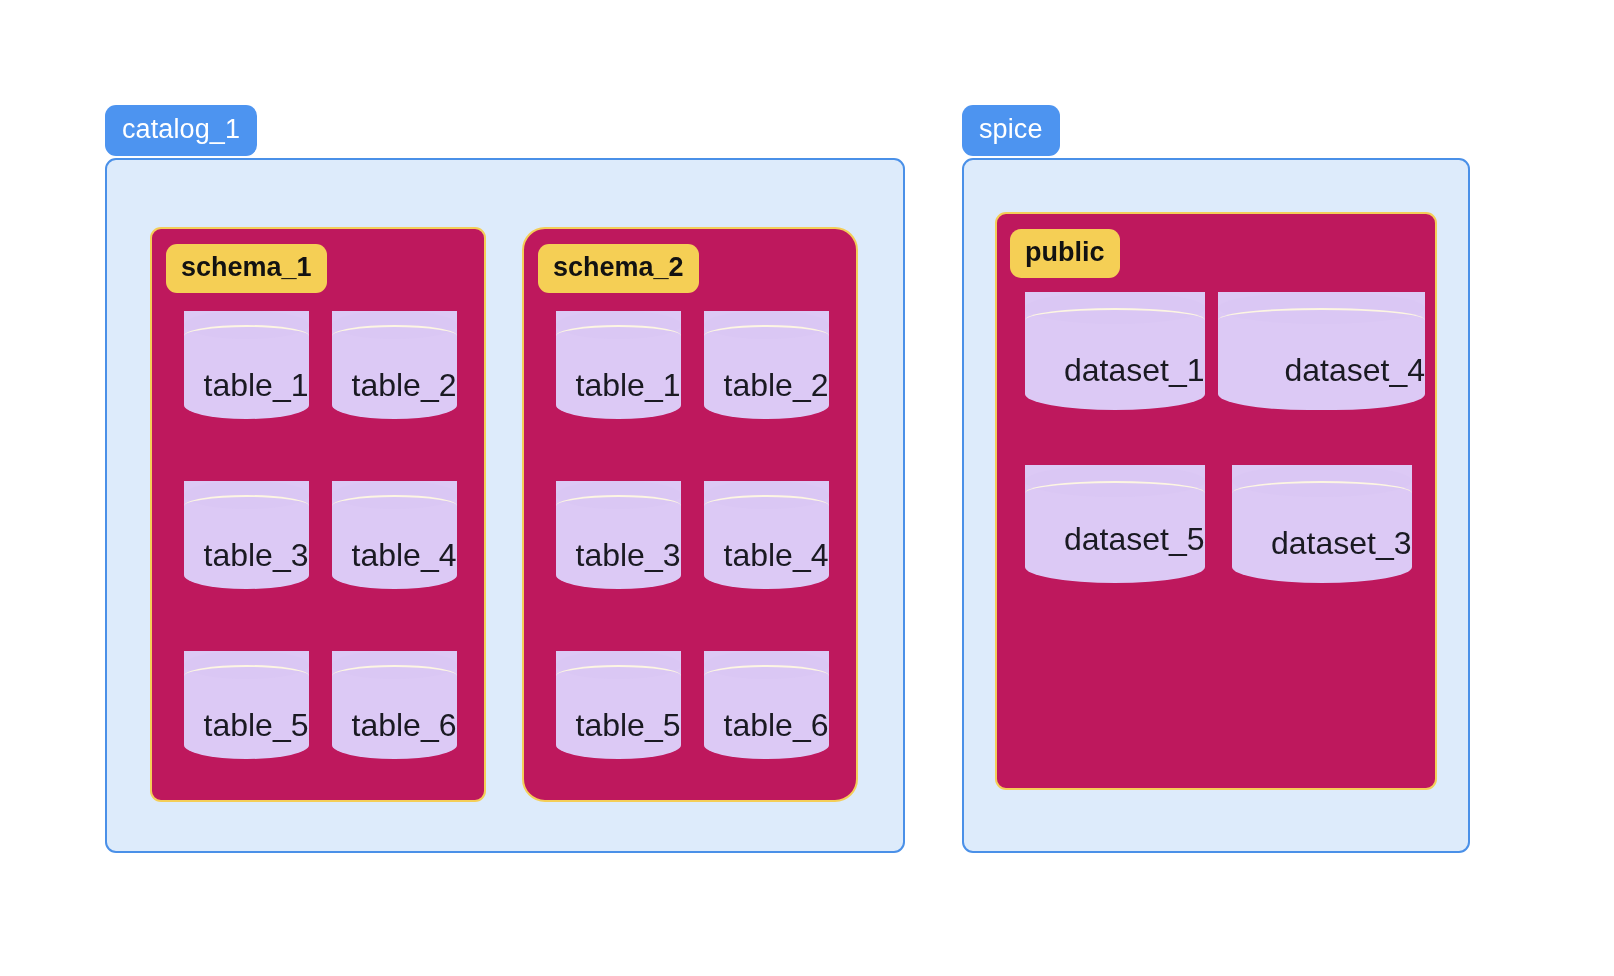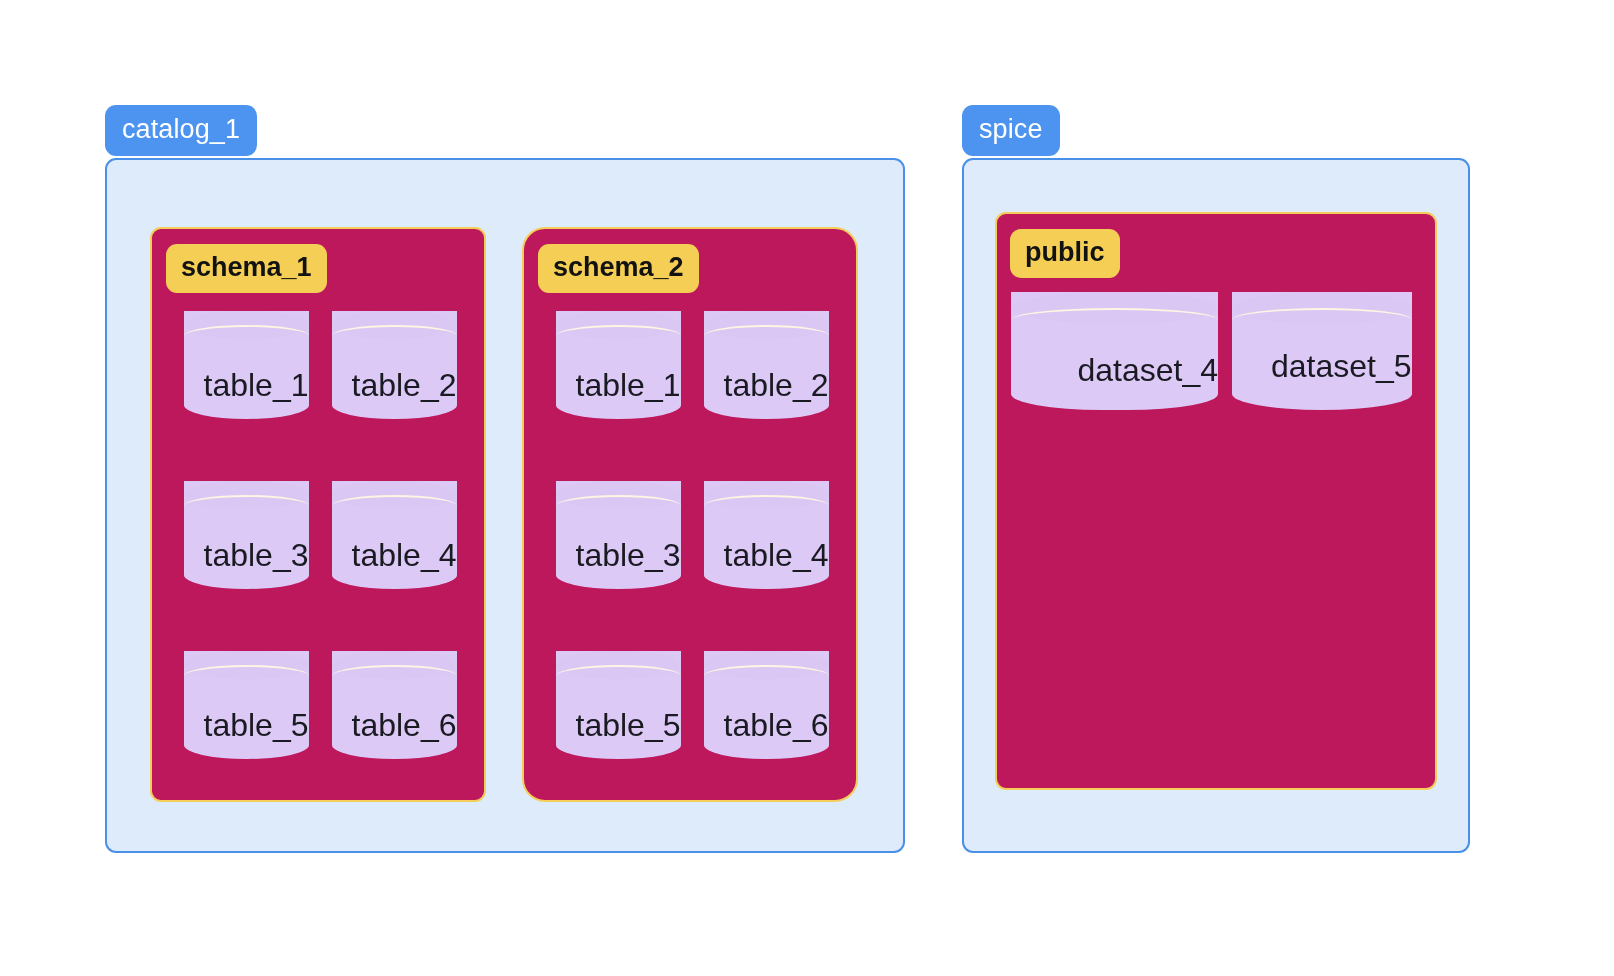--- a/index.html
+++ b/index.html
@@ -234,36 +234,50 @@
 
     <div class="group-box" style="top:53px; width:508px; height:695px;"></div>
 
     <div class="schema" style="position:absolute; left:33px; top:107px; width:442px; height:578px;">
       <div class="schema-badge" style="left:13px; top:15px;">public</div>
 
       <div class="cyl-grid" style="left:14px; top:78px; width:414px;
                   grid-template-columns:207px 207px;
                   grid-template-rows:173px 173px 173px;">
 
+        <div class="cyl-cell">
+          <div class="cylinder" style="width:180px; height:118px; border-radius:0 0 90px 90px / 0 0 16px 16px;">
+            <div class="cap cap-top" style="height:32px;"></div>
+            <div class="cap-seam" style="top:16px; height:24px;"></div>
+            <div class="cyl-label" style="top:62px;">dataset_1</div>
+          </div>
+        </div>
 
         <div class="cyl-cell">
           <div class="cylinder" style="width:208px; height:118px; border-radius:0 0 90px 90px / 0 0 16px 16px;">
             <div class="cap cap-top" style="height:32px;"></div>
             <div class="cap-seam" style="top:16px; height:24px;"></div>
             <div class="cyl-label" style="top:62px;">dataset_4</div>
           </div>
         </div>
 
 
         <div class="cyl-cell">
           <div class="cylinder" style="width:180px; height:118px; border-radius:0 0 90px 90px / 0 0 16px 16px;">
             <div class="cap cap-top" style="height:32px;"></div>
             <div class="cap-seam" style="top:16px; height:24px;"></div>
             <div class="cyl-label" style="top:58px;">dataset_5</div>
           </div>
         </div>
 
+        <div class="cyl-cell">
+          <div class="cylinder" style="width:180px; height:118px; border-radius:0 0 90px 90px / 0 0 16px 16px;">
+            <div class="cap cap-top" style="height:32px;"></div>
+            <div class="cap-seam" style="top:16px; height:24px;"></div>
+            <div class="cyl-label" style="top:62px;">dataset_3</div>
+          </div>
+        </div>
 
       </div>
     </div>
   </div>
 
 </div>
 
 </body></html>

